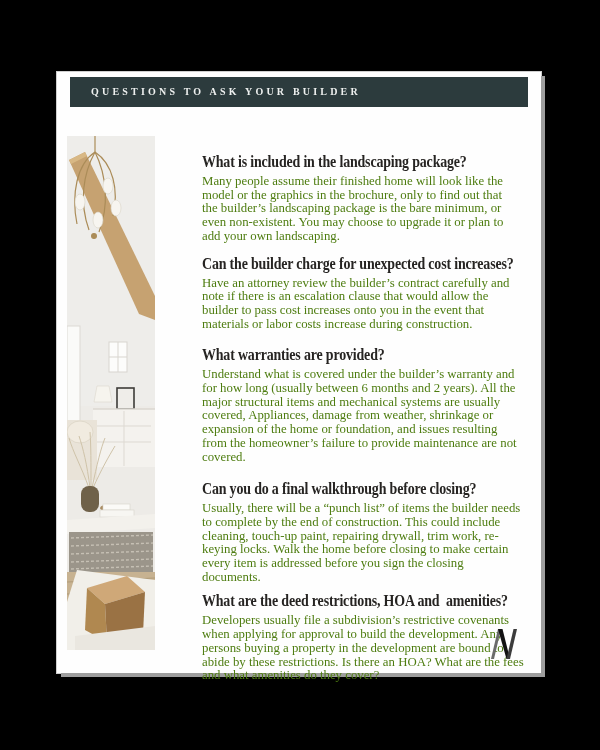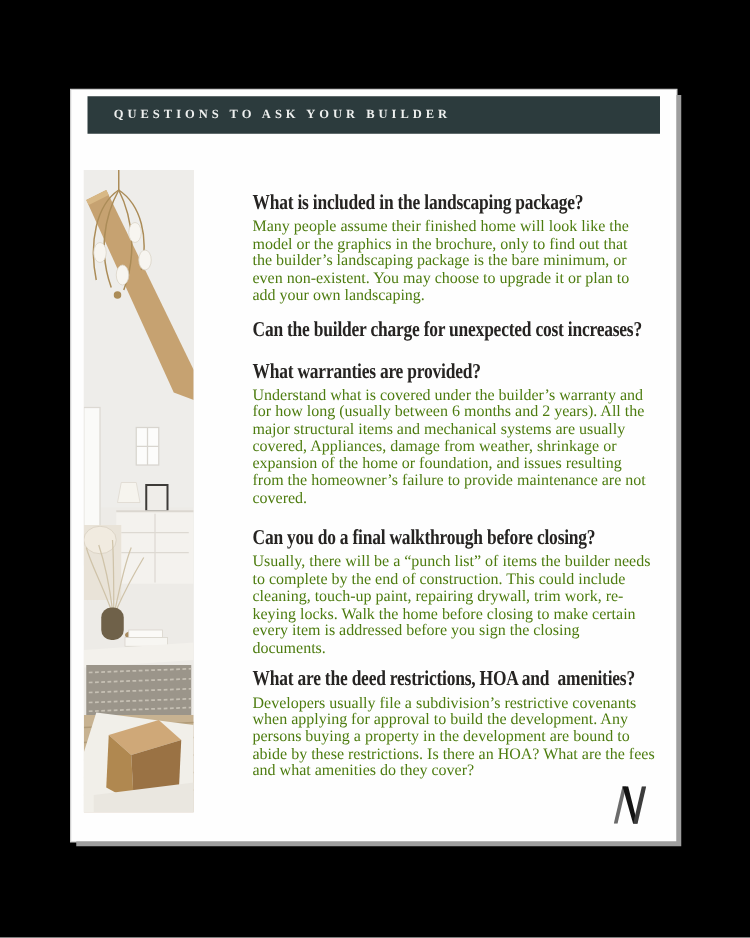--- a/index.html
+++ b/index.html
@@ -147,20 +147,24 @@
     <div class="sec sec1">
       <h2 class="q">What is included in the landscaping package?</h2>
       <p class="a">Many people assume their finished home will look like the
 model or the graphics in the brochure, only to find out that
 the builder’s landscaping package is the bare minimum, or
 even non-existent. You may choose to upgrade it or plan to
 add your own landscaping.</p>
     </div>
     <div class="sec sec2">
       <h2 class="q">Can the builder charge for unexpected cost increases?</h2>
+      <p class="a">Have an attorney review the builder’s contract carefully and
+note if there is an escalation clause that would allow the
+builder to pass cost increases onto you in the event that
+materials or labor costs increase during construction.</p>
     </div>
     <div class="sec sec3">
       <h2 class="q">What warranties are provided?</h2>
       <p class="a">Understand what is covered under the builder’s warranty and
 for how long (usually between 6 months and 2 years). All the
 major structural items and mechanical systems are usually
 covered, Appliances, damage from weather, shrinkage or
 expansion of the home or foundation, and issues resulting
 from the homeowner’s failure to provide maintenance are not
 covered.</p>

